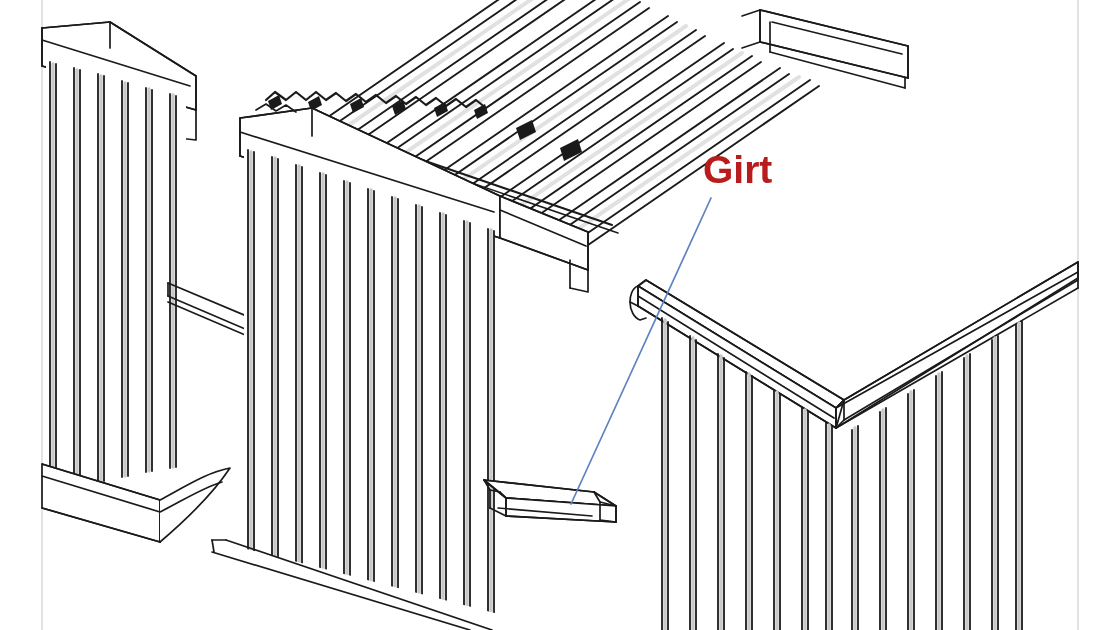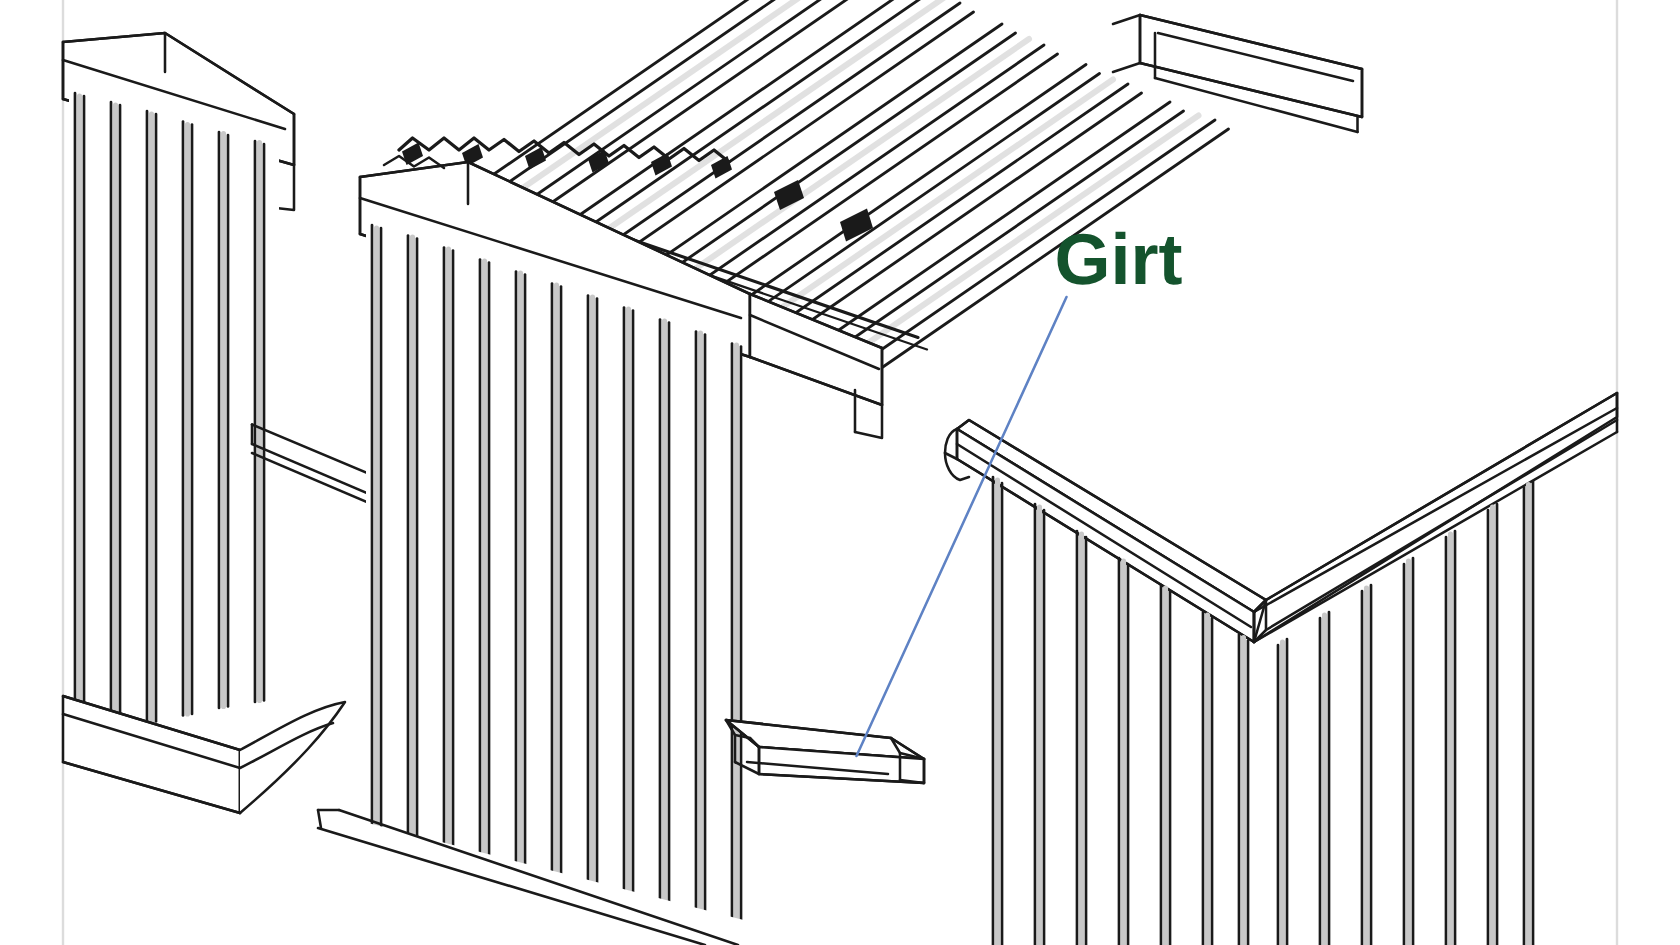--- a/index.html
+++ b/index.html
@@ -22,23 +22,23 @@
     inset: 0;
     width: 1120px;
     height: 630px;
     display: block;
   }
   .callout-label {
     position: absolute;
     left: 703px;
     top: 150px;
     font-family: "Liberation Sans", sans-serif;
-    font-size: 48px;
+    font-size: 39px;
     font-weight: 700;
-    color: #14532d;
+    color: #b91c1c;
     letter-spacing: 0px;
     line-height: 1;
     white-space: nowrap;
     user-select: none;
   }
 </style>
 </head>
 <body>
 
 <div id="stage">

